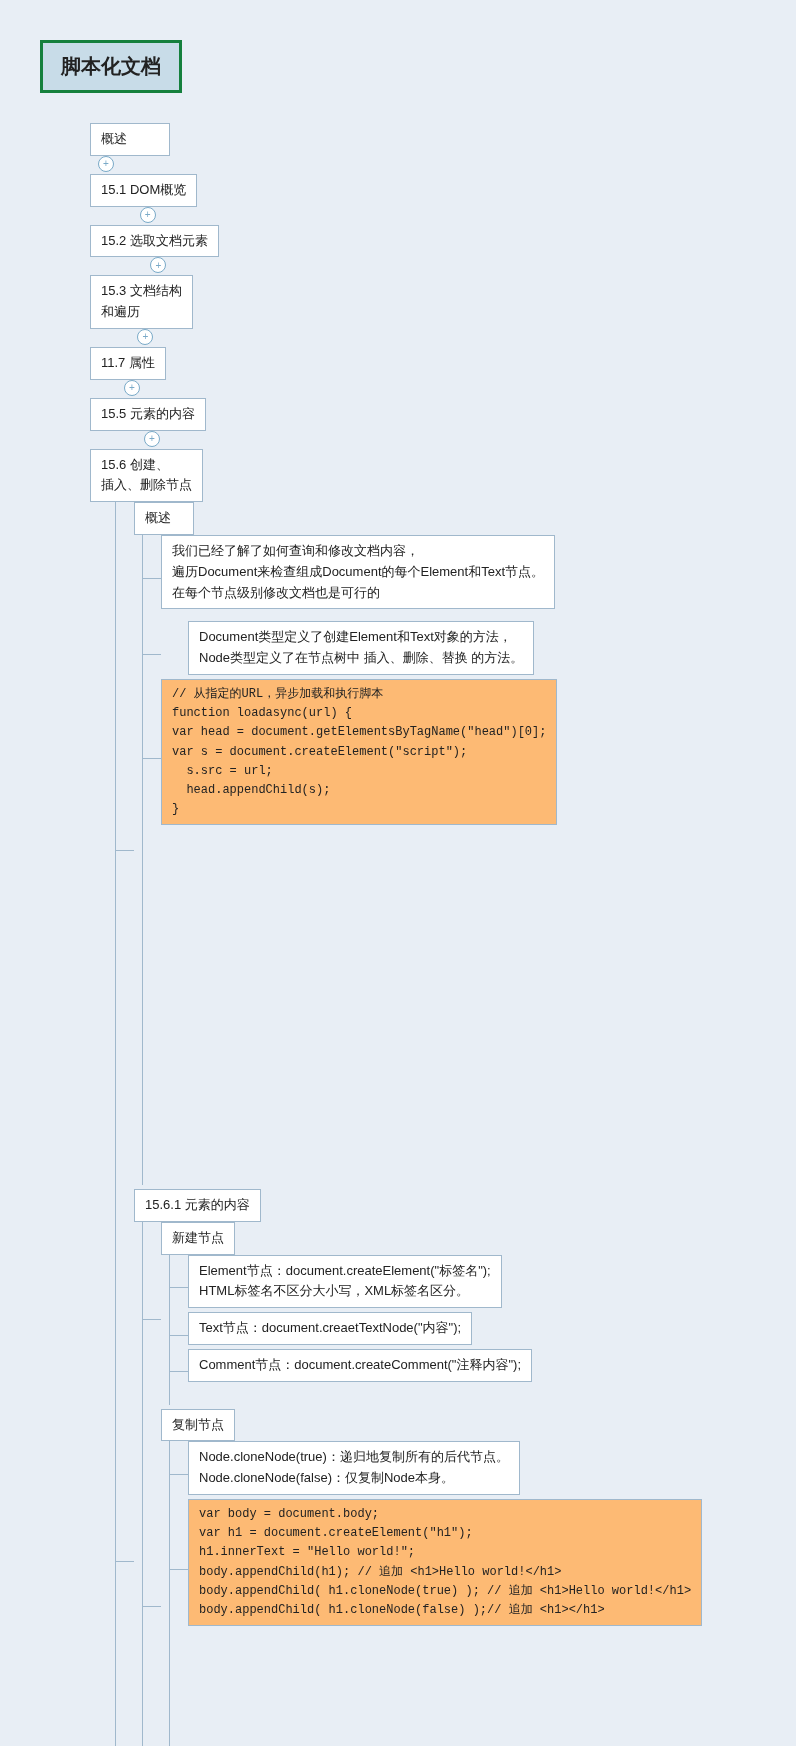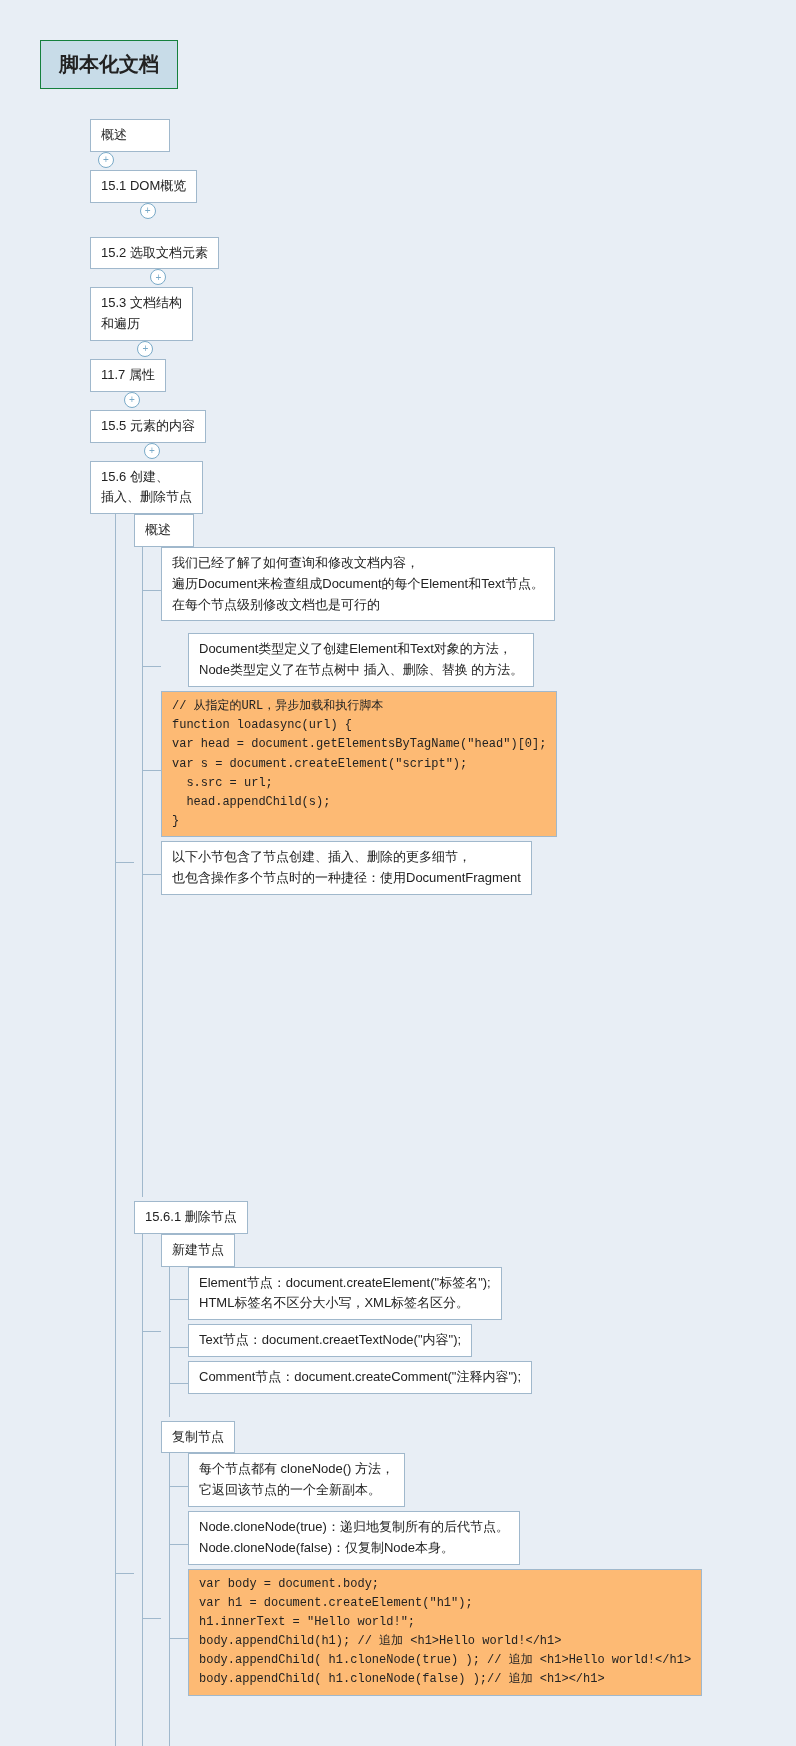--- a/index.html
+++ b/index.html
@@ -8,21 +8,21 @@
       font-family: "Microsoft YaHei", "PingFang SC", Arial, sans-serif;
       font-size: 13px;
       color: #222;
       width: 796px;
       min-height: 1746px;
       padding: 20px 20px 40px 20px;
     }
 
     .root-title {
       background: #c8dce8;
-      border: 1px solid #15803d;
+      border: 3px solid #15803d;
       padding: 10px 18px;
       font-size: 20px;
       font-weight: bold;
       margin-bottom: 30px;
       display: inline-block;
     }
 
     
     .page {
       display: flex;
@@ -85,21 +85,21 @@
 
     <div style="display:flex;flex-direction:column;align-items:flex-start;margin-bottom:2px;">
       <div class="box" style="min-width:80px;">概述</div>
       <div style="margin-left:8px;display:flex;flex-direction:column;align-items:center;">
         <div class="stem-line" style="height:6px;"></div>
         <div class="circle-btn">+</div>
         <div class="stem-line" style="height:6px;"></div>
       </div>
     </div>
 
-    <div style="margin-bottom:18px;">
+    <div style="margin-bottom:2px;">
       <div class="box">15.1 DOM概览</div>
       <div style="margin-left:8px;display:flex;flex-direction:column;align-items:center;">
         <div class="stem-line" style="height:6px;"></div>
         <div class="circle-btn">+</div>
         <div class="stem-line" style="height:6px;"></div>
       </div>
     </div>
 
     <div style="margin-bottom:2px;">
       <div class="box">15.2 选取文档元素</div>
@@ -171,34 +171,30 @@
                     <div style="display:flex;flex-direction:row;align-items:flex-start;margin-bottom:4px;gap:27px;">
                       <div class="h-line" style="margin-top:13px;"></div>
                       <div class="box" style="max-width:420px;">Document类型定义了创建Element和Text对象的方法，<br>Node类型定义了在节点树中 插入、删除、替换 的方法。</div>
                     </div>
 
                     <div style="display:flex;flex-direction:row;align-items:flex-start;margin-bottom:4px;">
                       <div class="h-line" style="margin-top:13px;"></div>
                       <div class="box mono" style="max-width:480px;">// 从指定的URL，异步加载和执行脚本<br>function loadasync(url) {<br>var head = document.getElementsByTagName("head")[0];<br>var s = document.createElement("script");<br>&nbsp;&nbsp;s.src = url;<br>&nbsp;&nbsp;head.appendChild(s);<br>}</div>
                     </div>
 
-                    <div style="display:flex;flex-direction:row;align-items:flex-start;margin-bottom:4px;">
-                      <div class="h-line" style="margin-top:13px;"></div>
-                      <div class="box" style="max-width:480px;">以下小节包含了节点创建、插入、删除的更多细节，<br>也包含操作多个节点时的一种捷径：使用DocumentFragment</div>
-                    </div>
 
                   </div>
                 </div>
               </div>
             </div>
 
             <div style="display:flex;flex-direction:row;align-items:flex-start;margin-bottom:4px;">
               <div class="h-line" style="margin-top:13px;"></div>
               <div style="display:flex;flex-direction:column;align-items:flex-start;">
-                <div class="box">15.6.1 删除节点</div>
+                <div class="box">15.6.1 元素的内容</div>
                 <div style="margin-left:8px;display:flex;flex-direction:row;align-items:flex-start;">
                   <div style="display:flex;flex-direction:column;align-items:center;">
                     <div class="stem-line" style="min-height:700px;flex:1;"></div>
                   </div>
                   <div style="display:flex;flex-direction:column;align-items:flex-start;">
 
                     <div style="display:flex;flex-direction:row;align-items:flex-start;margin-bottom:4px;">
                       <div class="h-line" style="margin-top:13px;"></div>
                       <div style="display:flex;flex-direction:column;align-items:flex-start;">
                         <div class="box">新建节点</div>
@@ -228,24 +224,20 @@
                       <div class="h-line" style="margin-top:13px;"></div>
                       <div style="display:flex;flex-direction:column;align-items:flex-start;">
                         <div class="box">复制节点</div>
                         <div style="margin-left:8px;display:flex;flex-direction:row;align-items:flex-start;">
                           <div style="display:flex;flex-direction:column;align-items:center;">
                             <div class="stem-line" style="min-height:350px;flex:1;"></div>
                           </div>
                           <div style="display:flex;flex-direction:column;align-items:flex-start;">
                             <div style="display:flex;flex-direction:row;align-items:flex-start;margin-bottom:4px;">
                               <div class="h-line" style="margin-top:13px;"></div>
-                              <div class="box" style="max-width:420px;">每个节点都有 cloneNode() 方法，<br>它返回该节点的一个全新副本。</div>
-                            </div>
-                            <div style="display:flex;flex-direction:row;align-items:flex-start;margin-bottom:4px;">
-                              <div class="h-line" style="margin-top:13px;"></div>
                               <div class="box" style="max-width:480px;">Node.cloneNode(true)：递归地复制所有的后代节点。<br>Node.cloneNode(false)：仅复制Node本身。</div>
                             </div>
                             <div style="display:flex;flex-direction:row;align-items:flex-start;margin-bottom:4px;">
                               <div class="h-line" style="margin-top:13px;"></div>
                               <div class="box mono" style="max-width:520px;">var body = document.body;<br>var h1 = document.createElement("h1");<br>h1.innerText = "Hello world!";<br>body.appendChild(h1); // 追加 &lt;h1&gt;Hello world!&lt;/h1&gt;<br>body.appendChild( h1.cloneNode(true) ); // 追加 &lt;h1&gt;Hello world!&lt;/h1&gt;<br>body.appendChild( h1.cloneNode(false) );//  追加 &lt;h1&gt;&lt;/h1&gt;</div>
                             </div>
                           </div>
                         </div>
                       </div>
                     </div>

